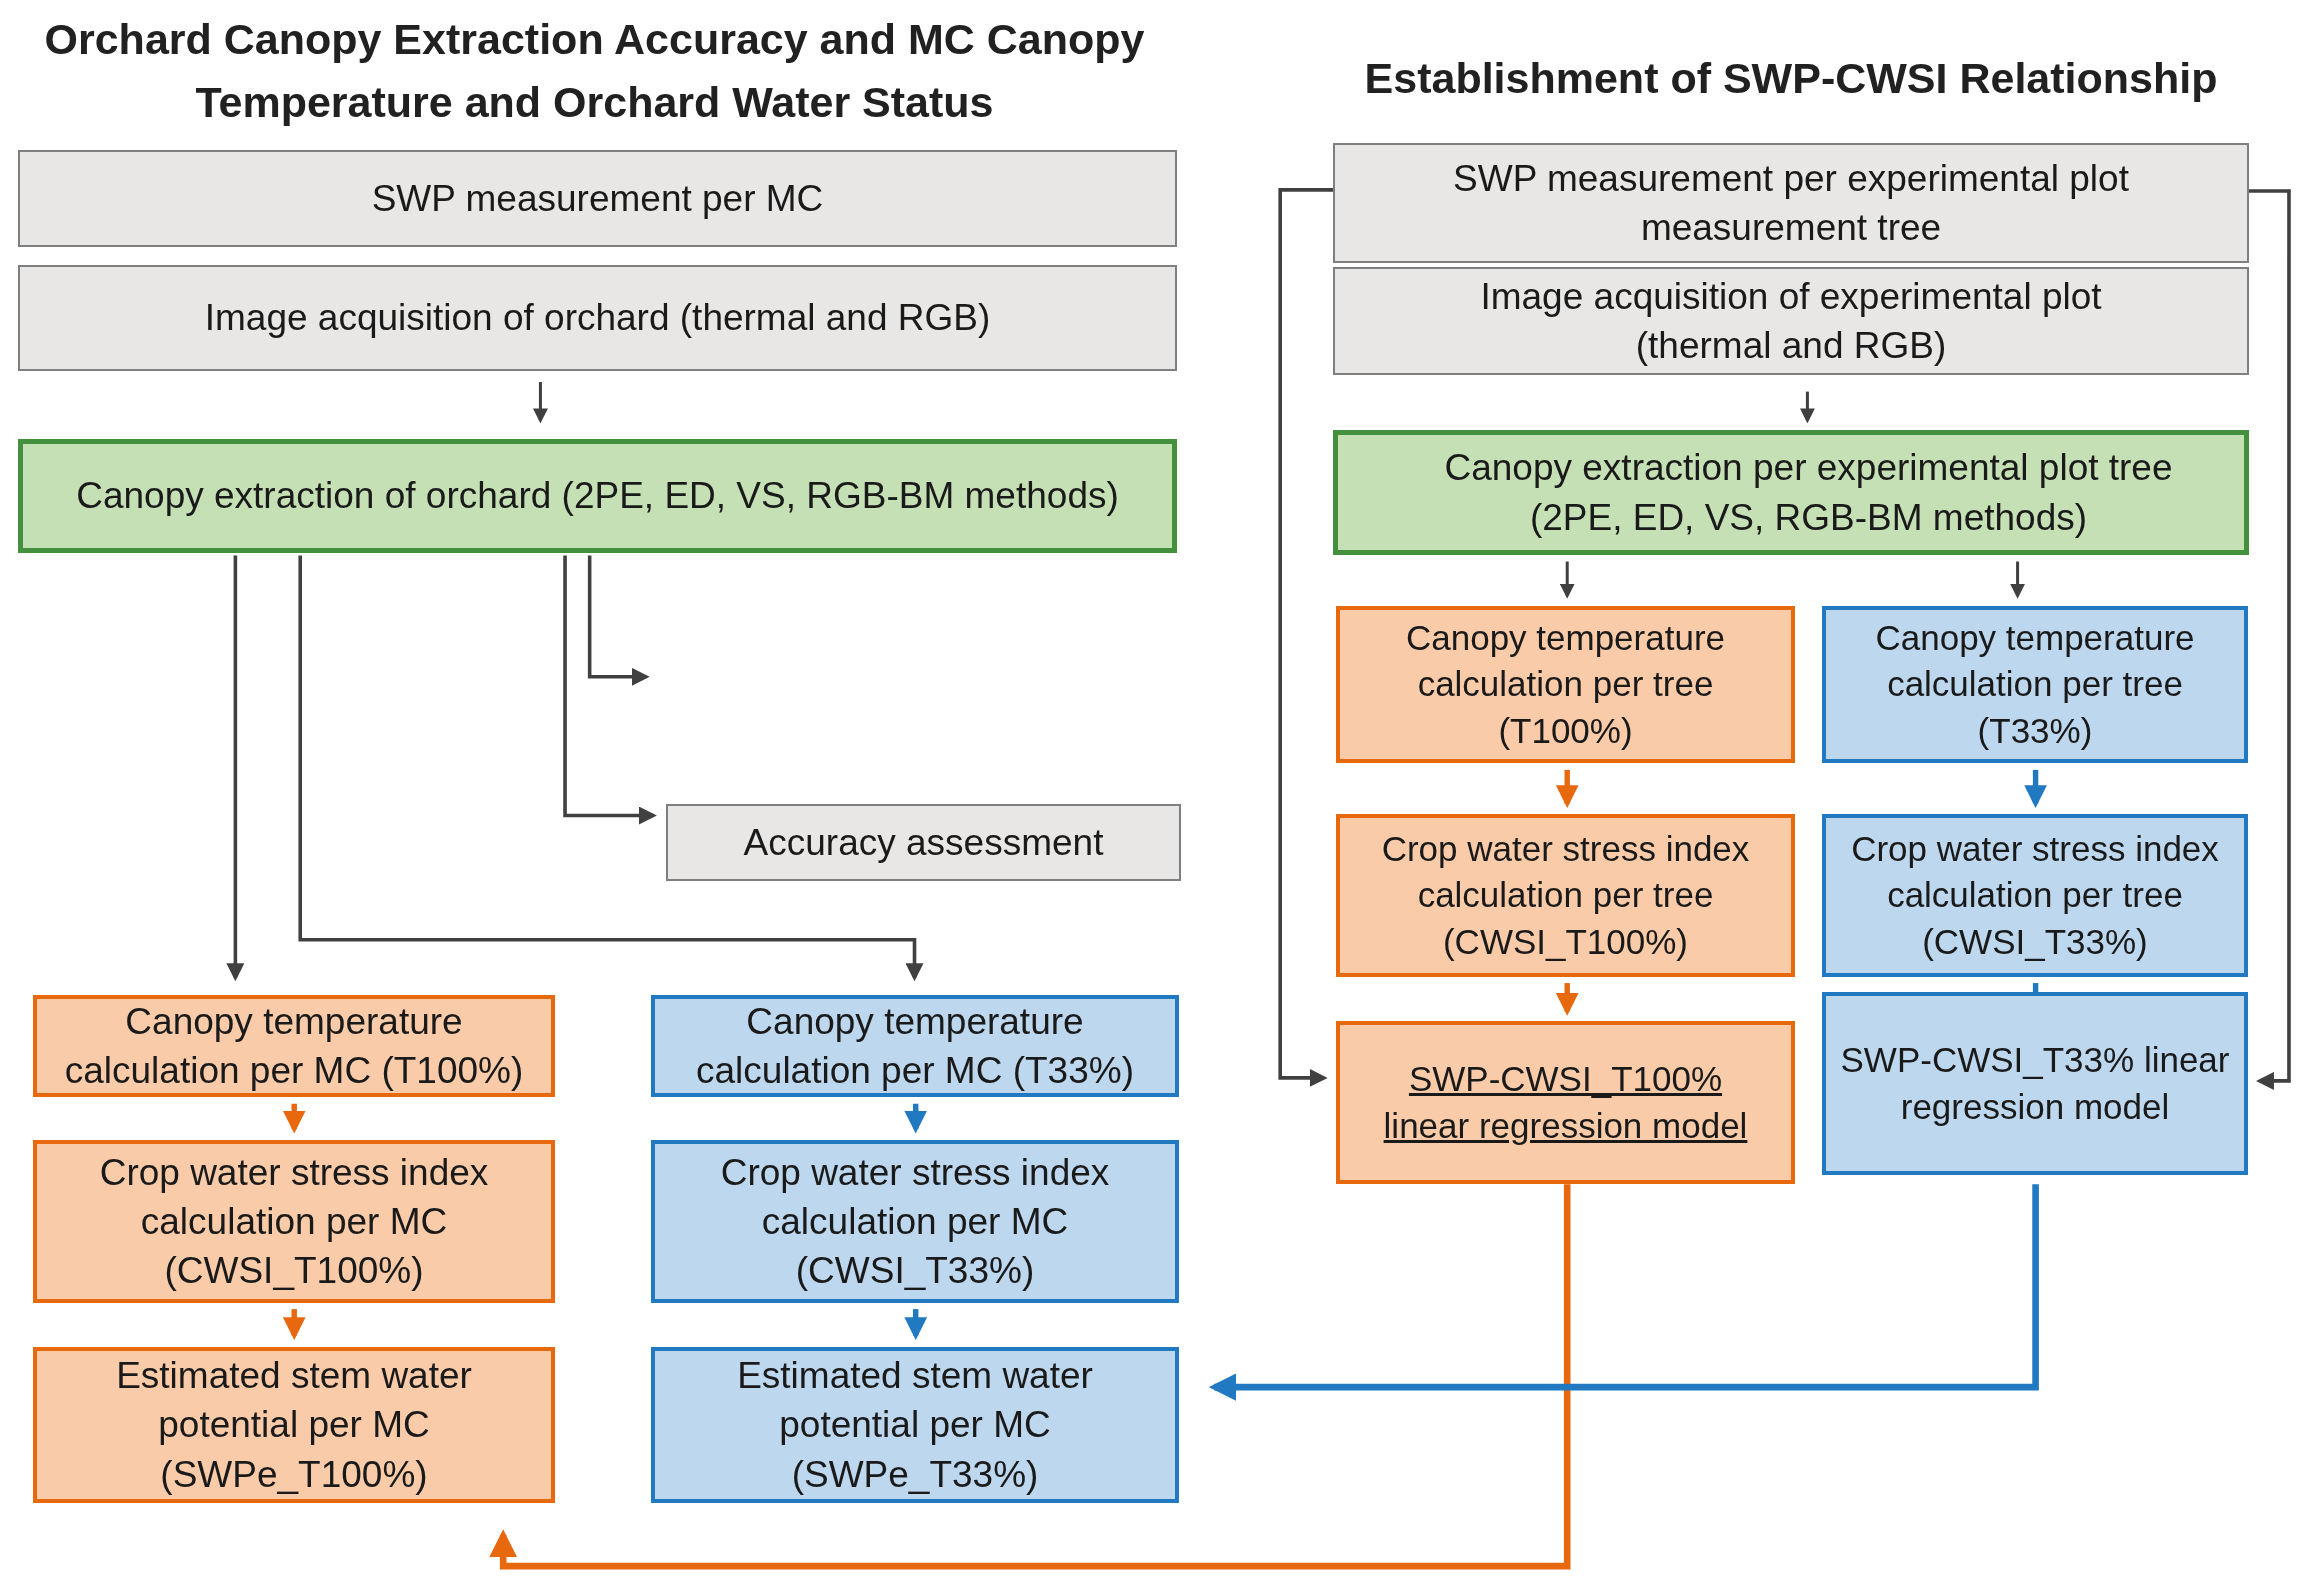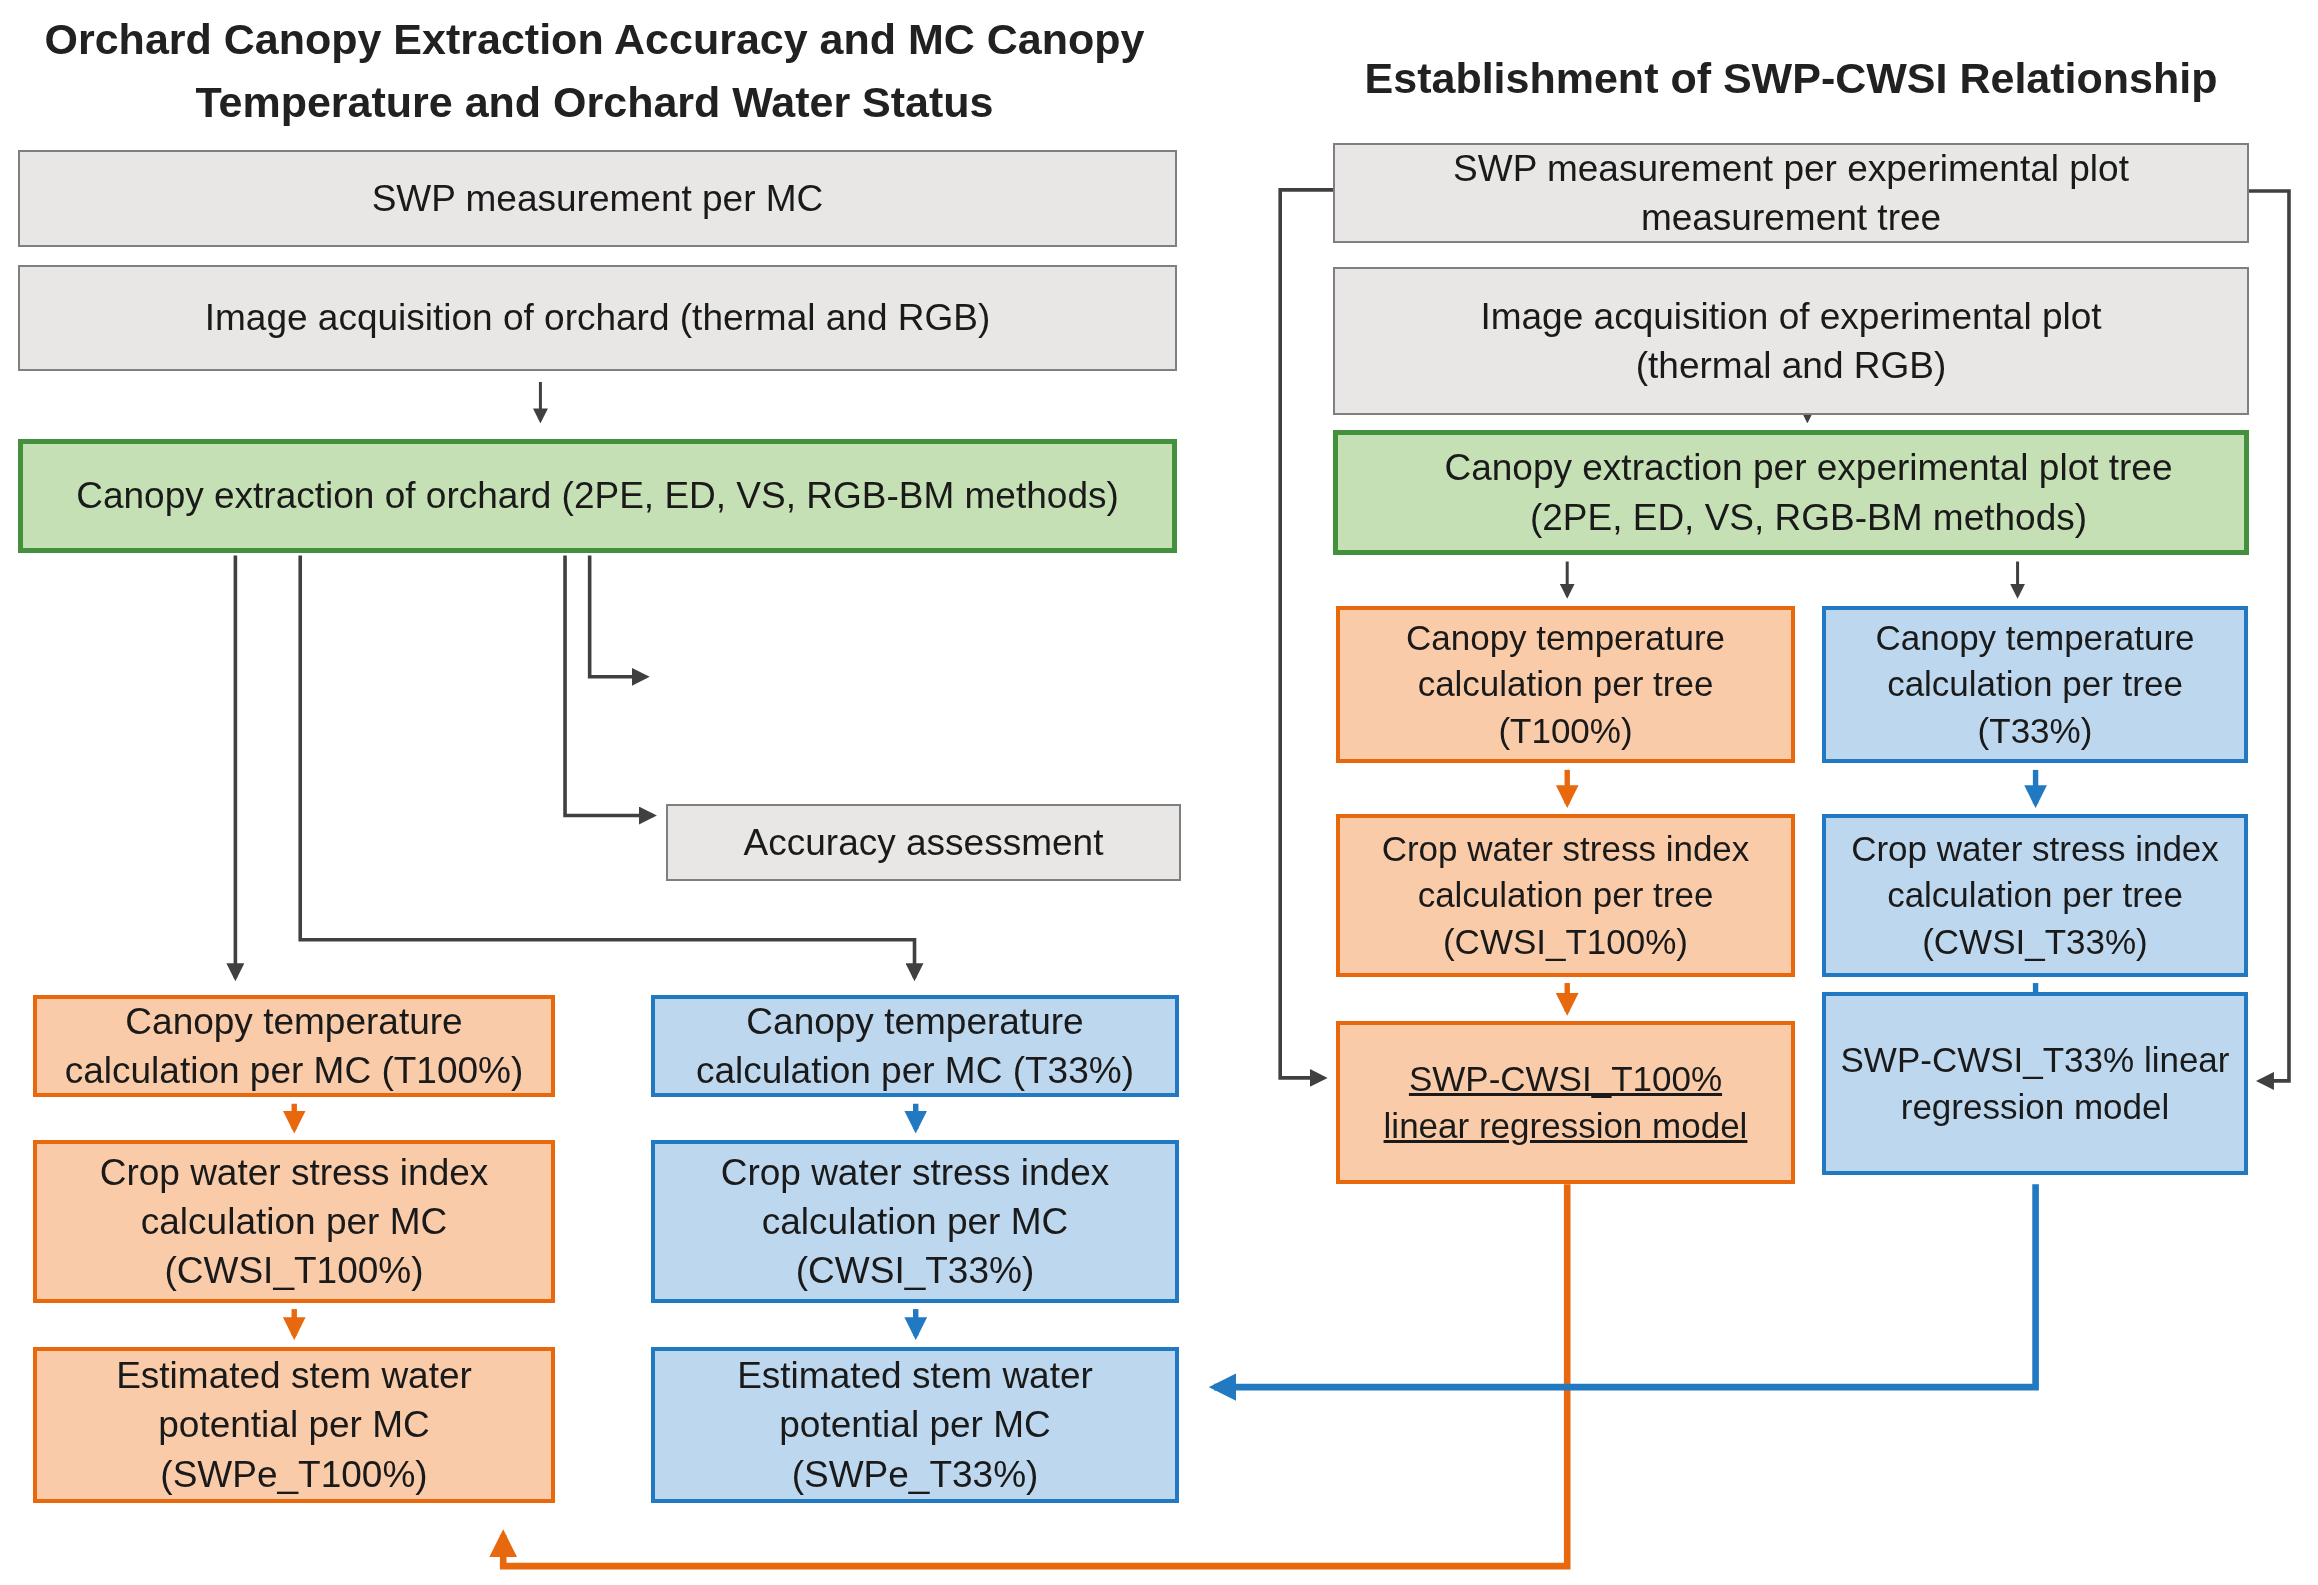--- a/index.html
+++ b/index.html
@@ -80,23 +80,23 @@
 
   <div class="box blue" style="left:651px;top:995px;width:528px;height:102px;">Canopy temperature
 calculation per MC (T33%)</div>
   <div class="box blue" style="left:651px;top:1140px;width:528px;height:163px;">Crop water stress index
 calculation per MC
 (CWSI_T33%)</div>
   <div class="box blue" style="left:651px;top:1347px;width:528px;height:156px;">Estimated stem water
 potential per MC
 (SWPe_T33%)</div>
 
-  <div class="box gray" style="left:1333px;top:143px;width:916px;height:100px;">SWP measurement per experimental plot
+  <div class="box gray" style="left:1333px;top:143px;width:916px;height:120px;">SWP measurement per experimental plot
 measurement tree</div>
-  <div class="box gray" style="left:1333px;top:267px;width:916px;height:148px;">Image acquisition of experimental plot
+  <div class="box gray" style="left:1333px;top:267px;width:916px;height:108px;">Image acquisition of experimental plot
 (thermal and RGB)</div>
   <div class="box green" style="left:1333px;top:430px;width:916px;height:125px;padding-left:35px;">Canopy extraction per experimental plot tree
 (2PE, ED, VS, RGB-BM methods)</div>
 
   <div class="box orange small" style="left:1336px;top:606px;width:459px;height:157px;">Canopy temperature
 calculation per tree
 (T100%)</div>
   <div class="box orange small" style="left:1336px;top:814px;width:459px;height:163px;">Crop water stress index
 calculation per tree
 (CWSI_T100%)</div>

